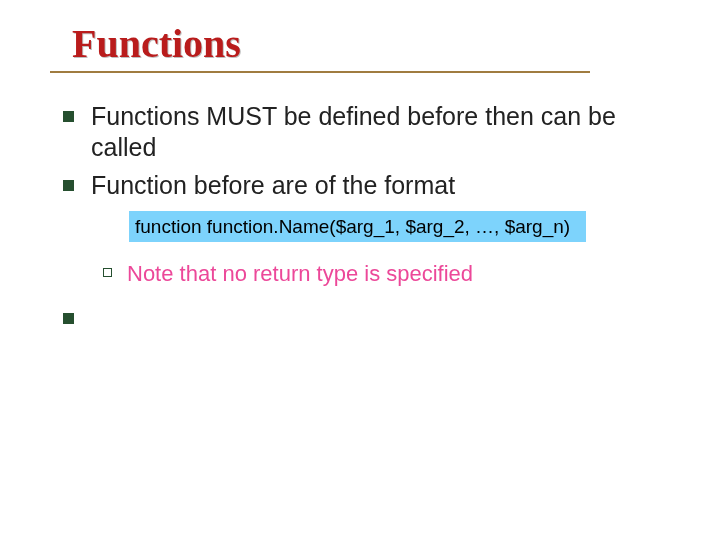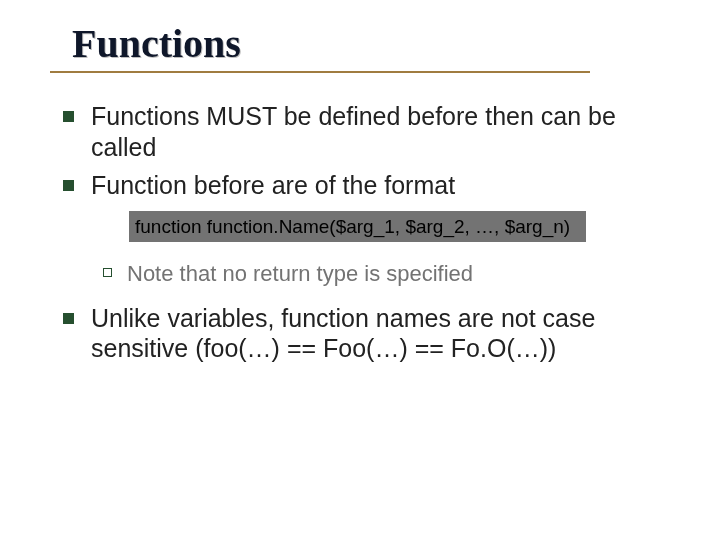--- a/index.html
+++ b/index.html
@@ -15,21 +15,21 @@
     box-sizing: border-box;
     width: 720px;
     height: 540px;
     padding: 20px 40px 20px 50px;
     position: relative;
   }
   .title {
     font-family: "Times New Roman", Times, serif;
     font-weight: bold;
     font-size: 40px;
-    color: #0f172a;
+    color: #b91c1c;
     text-shadow: 1px 1px 0 rgba(0,0,0,0.25);
     margin: 0 0 4px 22px;
   }
   .title-underline {
     height: 2px;
     background: #a07c40;
     margin: 0 40px 0 0; 
     width: 540px;
   }
   .body {
@@ -52,40 +52,40 @@
   .bullet-square {
     position: absolute;
     left: 6px;
     top: 10px;
     width: 11px;
     height: 11px;
     background: #264f2f;
   }
   .code-box {
     margin: 10px 0 6px 38px;
-    background: #737373;
+    background: #7dd3fc;
     padding: 4px 6px;
     font-size: 19px;
     color: #000;
     display: inline-block;
     width: 445px;
     white-space: nowrap;
     overflow: hidden;
   }
   ul.level2 {
     list-style: none;
     margin: 6px 0 14px 8px;
     padding: 0;
   }
   ul.level2 > li {
     position: relative;
     padding-left: 28px;
     font-size: 22px;
     line-height: 1.3;
-    color: #737373;
+    color: #ec4899;
   }
   .bullet-hollow {
     position: absolute;
     left: 4px;
     top: 8px;
     width: 9px;
     height: 9px;
     border: 1.5px solid #264f2f;
     box-sizing: border-box;
     background: transparent;
@@ -116,18 +116,17 @@
         <ul class="level2">
           <li>
             <span class="bullet-hollow"></span>
             <span>Note that no return type is specified</span>
           </li>
         </ul>
       </li>
 
       <li>
         <span class="bullet-square"></span>
-        <span>Unlike variables, function names are not case sensitive (foo(…) == Foo(…) == Fo.O(…))</span>
       </li>
 
     </ul>
   </div>
 </div>
 
 </body></html>

